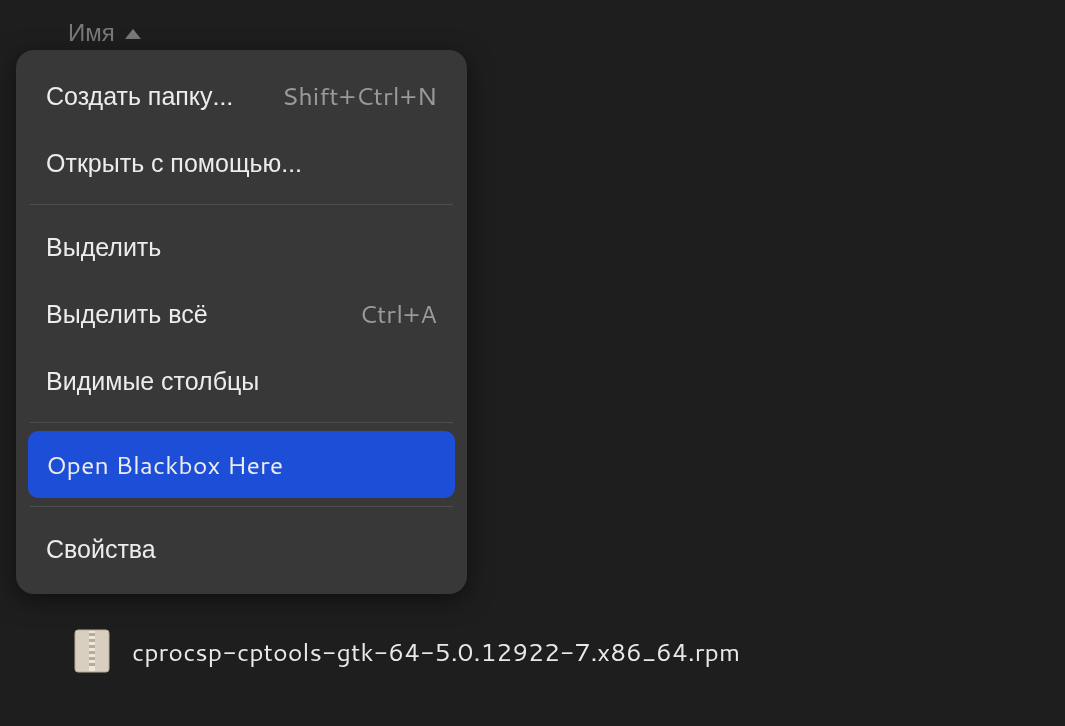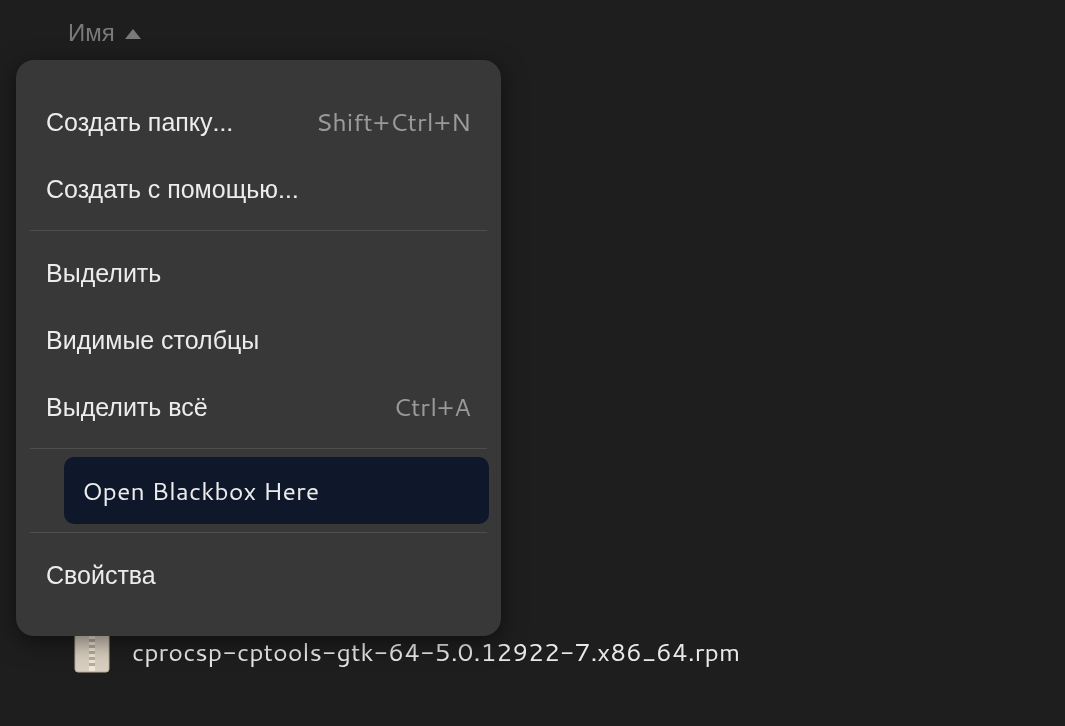--- a/index.html
+++ b/index.html
@@ -39,46 +39,45 @@
     color: #e8e8e8;
     font-weight: 400;
   }
   .file-icon {
     width: 36px;
     height: 44px;
     flex-shrink: 0;
   }
   .context-menu {
     position: absolute;
-    top: 60px;
+    top: 50px;
     left: 16px;
-    width: 485px;
+    width: 451px;
     background: #383838;
     border-radius: 18px;
     box-shadow: 0 6px 24px rgba(0,0,0,0.5);
-    padding: 28px 0;
+    padding: 12px 0;
   }
   .menu-section {
     padding: 0 12px;
   }
   .menu-item {
     display: flex;
     align-items: center;
     justify-content: space-between;
     padding: 16px 18px;
     font-size: 25px;
     color: #ececec;
     border-radius: 10px;
     cursor: pointer;
   }
   .menu-item .label { white-space: nowrap; }
   .menu-item .shortcut { color: #9a9a9a; font-size: 25px; text-align: right; }
   .menu-item.hovered {
-    background: #0f172a;
-    margin-left: 36px;
+    background: #1d4ed8;
   }
   .menu-sep {
     height: 1px;
     background: #4e4e4e;
     margin: 8px 14px;
   }
   .chevron svg { display: block; }
 </style>
 </head>
 <body>
@@ -172,37 +171,37 @@
   </div>
 </div>
 
 <div class="context-menu">
   <div class="menu-section">
     <div class="menu-item">
       <span class="label">Создать папку…</span>
       <span class="shortcut">Shift+Ctrl+N</span>
     </div>
     <div class="menu-item">
-      <span class="label">Создать с помощью…</span>
+      <span class="label">Открыть с помощью…</span>
     </div>
   </div>
 
   <div class="menu-sep"></div>
 
   <div class="menu-section">
     <div class="menu-item">
       <span class="label">Выделить</span>
-    </div>
-    <div class="menu-item">
-      <span class="label">Видимые столбцы</span>
     </div>
     <div class="menu-item">
       <span class="label">Выделить всё</span>
       <span class="shortcut">Ctrl+A</span>
     </div>
+    <div class="menu-item">
+      <span class="label">Видимые столбцы</span>
+    </div>
   </div>
 
   <div class="menu-sep"></div>
 
   <div class="menu-section">
     <div class="menu-item hovered">
       <span class="label">Open Blackbox Here</span>
     </div>
   </div>
 

